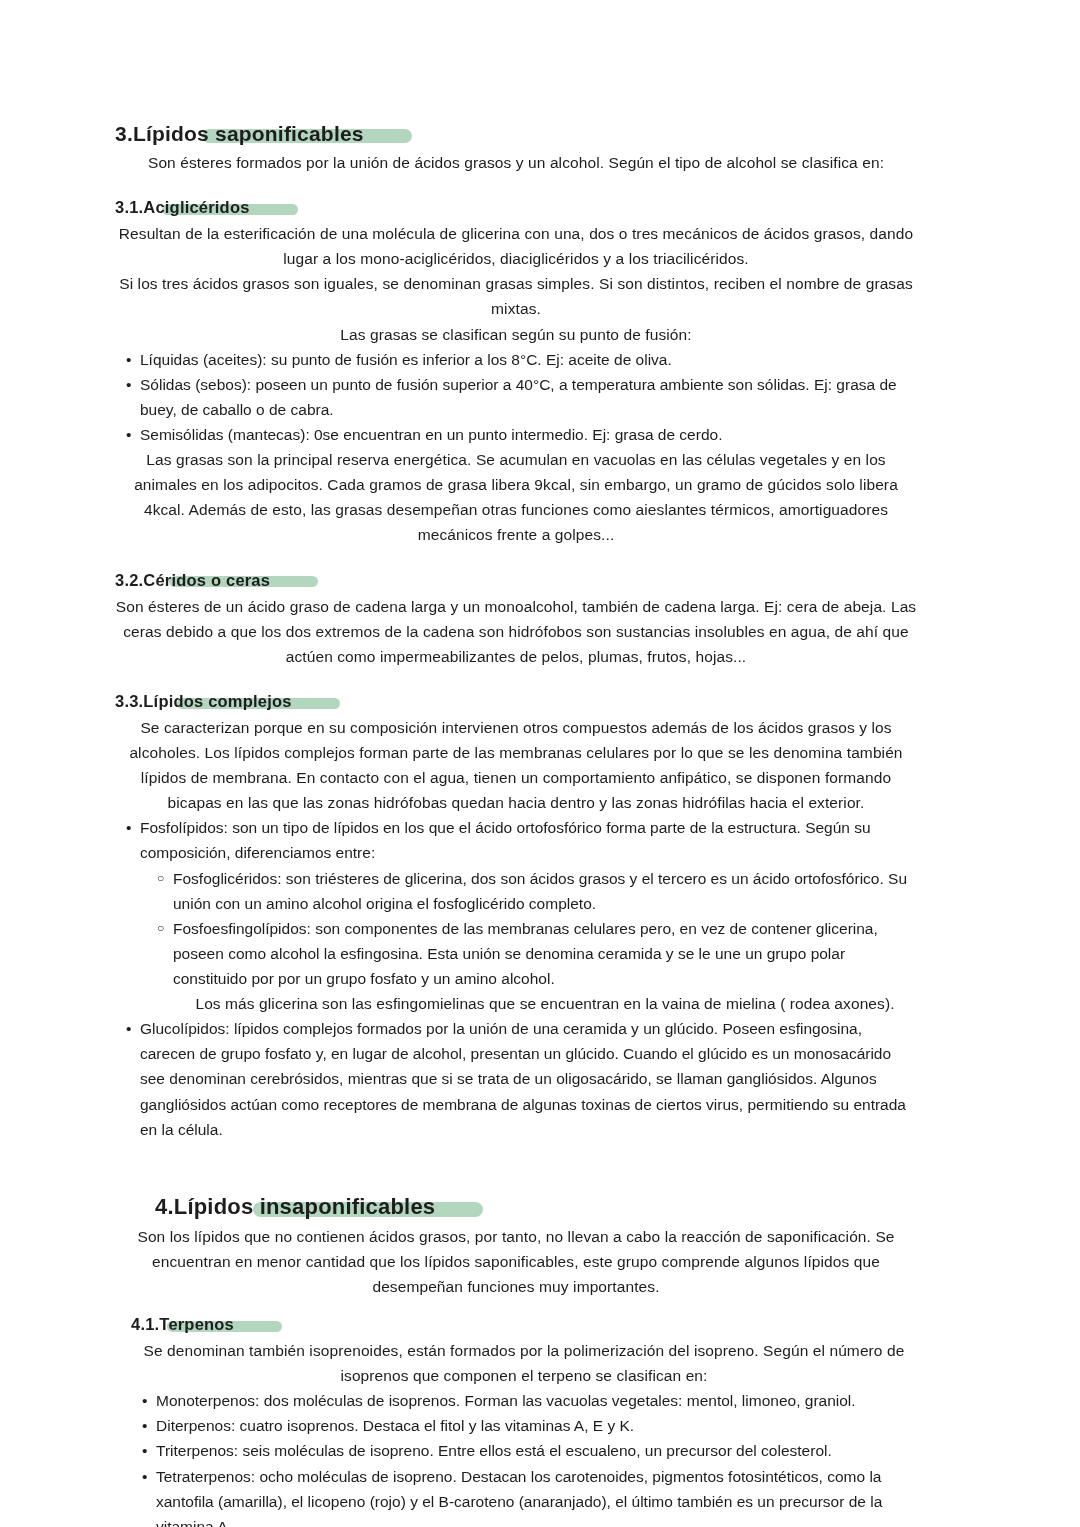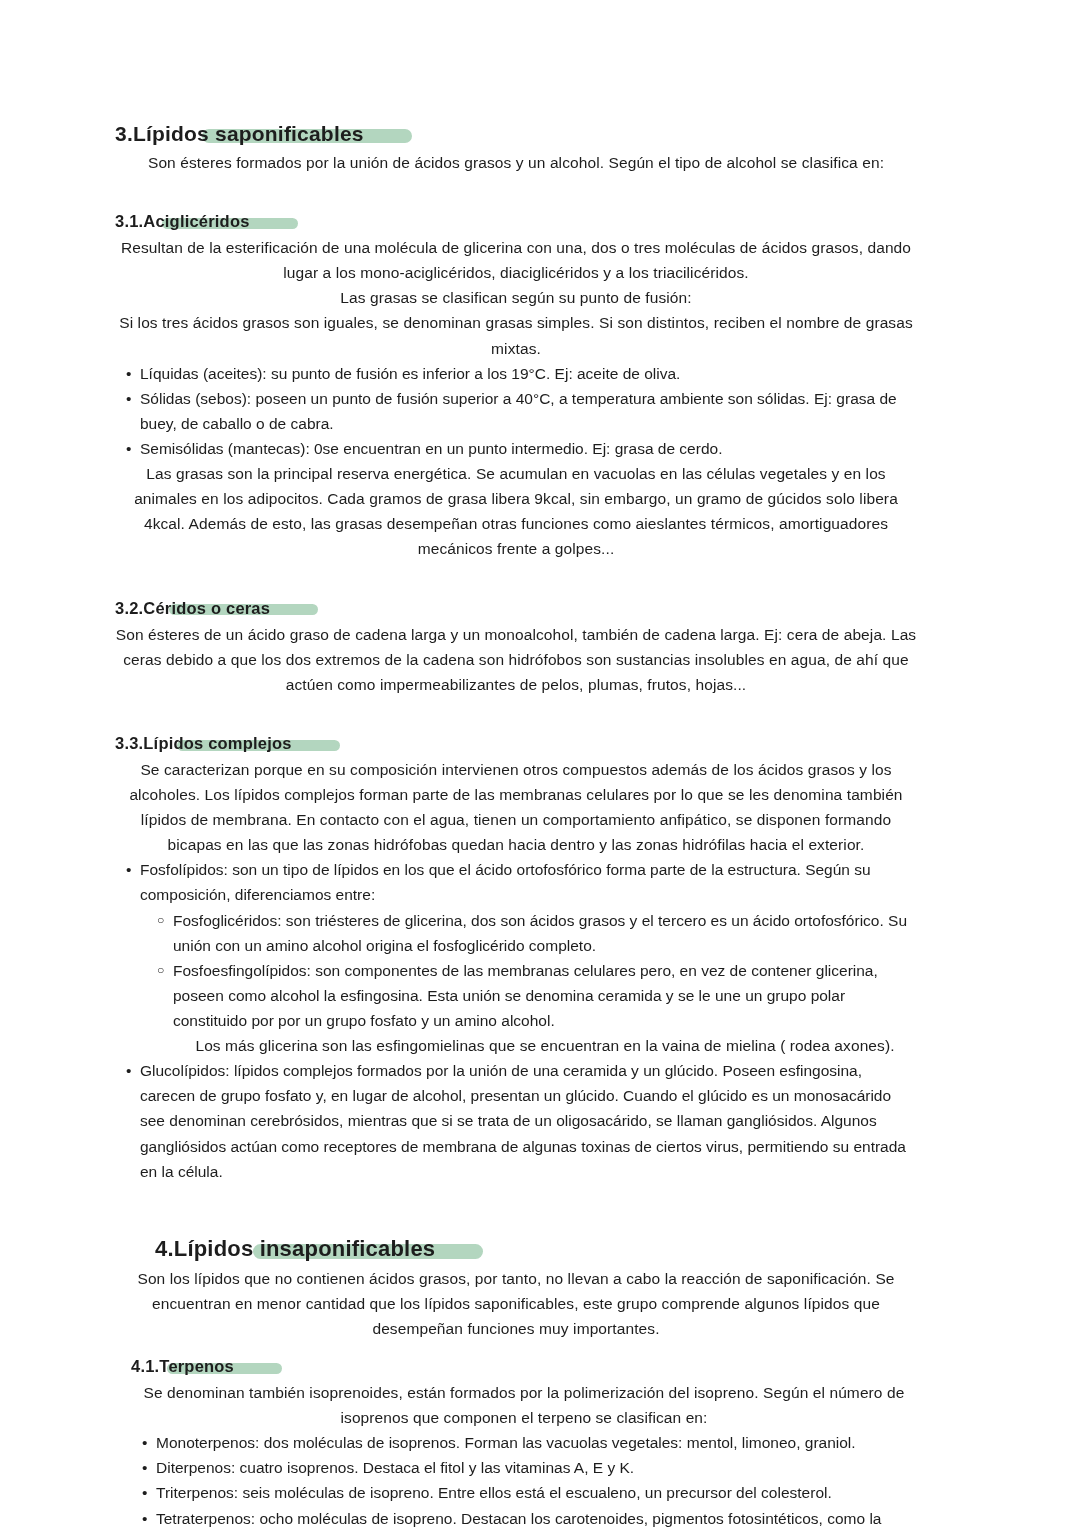--- a/index.html
+++ b/index.html
@@ -45,21 +45,21 @@
     right:-48px;
     top:30%;
     height:58%;
     background:var(--hl);
     border-radius:10px;
   }
   .h-big .hl{font-size:21px;}
   .h-sub .hl{font-size:16.5px;}
   .h-big2 .hl{font-size:22px;margin-left:40px;}
   .h{margin-bottom:4px;}
-  .sec{margin-top:37px;}
+  .sec{margin-top:23px;}
   .sec-first{margin-top:0;}
   .sec-major{margin-top:52px;}
   .sec-tight{margin-top:16px;margin-left:16px;}
   
   .b1{
     display:flex;
     align-items:flex-start;
     padding-left:11px;
     font-size:15.5px;
     line-height:1.62;
@@ -97,26 +97,26 @@
     <div class="h h-big">
       <span class="hl">3.Lípidos saponificables</span>
     </div>
     <p class="para">Son ésteres formados por la unión de ácidos grasos y un alcohol. Según el tipo de alcohol se clasifica en:</p>
   </section>
 
   <section class="sec">
     <div class="h h-sub">
       <span class="hl">3.1.Aciglicéridos</span>
     </div>
-    <p class="para">Resultan de la esterificación de una molécula de glicerina con una, dos o tres moléculas de ácidos grasos, dando lugar a los mono-aciglicéridos, diaciglicéridos y a los triacilicéridos.</p>
+    <p class="para">Resultan de la esterificación de una molécula de glicerina con una, dos o tres mecánicos de ácidos grasos, dando lugar a los mono-aciglicéridos, diaciglicéridos y a los triacilicéridos.</p>
+    <p class="para">Si los tres ácidos grasos son iguales, se denominan grasas simples. Si son distintos, reciben el nombre de grasas mixtas.</p>
     <p class="para">Las grasas se clasifican según su punto de fusión:</p>
-    <p class="para">Si los tres ácidos grasos son iguales, se denominan grasas simples. Si son distintos, reciben el nombre de grasas mixtas.</p>
     <div class="b1">
       <span class="marker">•</span>
-      <span class="btext">Líquidas (aceites): su punto de fusión es inferior a los 19°C. Ej: aceite de oliva.</span>
+      <span class="btext">Líquidas (aceites): su punto de fusión es inferior a los 8°C. Ej: aceite de oliva.</span>
     </div>
     <div class="b1">
       <span class="marker">•</span>
       <span class="btext">Sólidas (sebos): poseen un punto de fusión superior a 40°C, a temperatura ambiente son sólidas. Ej: grasa de buey, de caballo o de cabra.</span>
     </div>
     <div class="b1">
       <span class="marker">•</span>
       <span class="btext">Semisólidas (mantecas): 0se encuentran en un punto intermedio. Ej: grasa de cerdo.</span>
     </div>
     <p class="para">Las grasas son la principal reserva energética. Se acumulan en vacuolas en las células vegetales y en los animales en los adipocitos. Cada gramos de grasa libera 9kcal, sin embargo, un gramo de gúcidos solo libera 4kcal. Además de esto, las grasas desempeñan otras funciones como aieslantes térmicos, amortiguadores mecánicos frente a golpes...</p>

